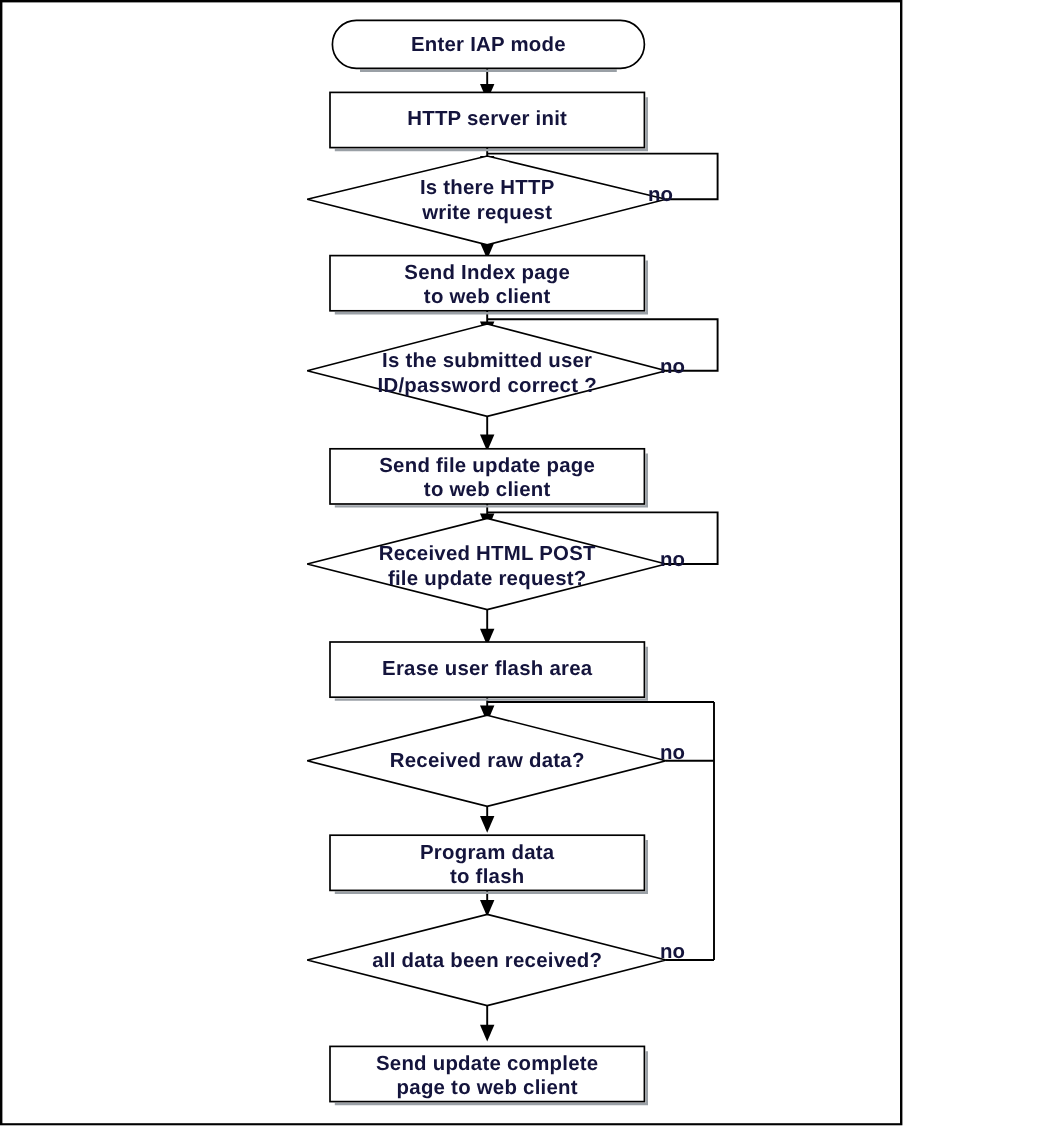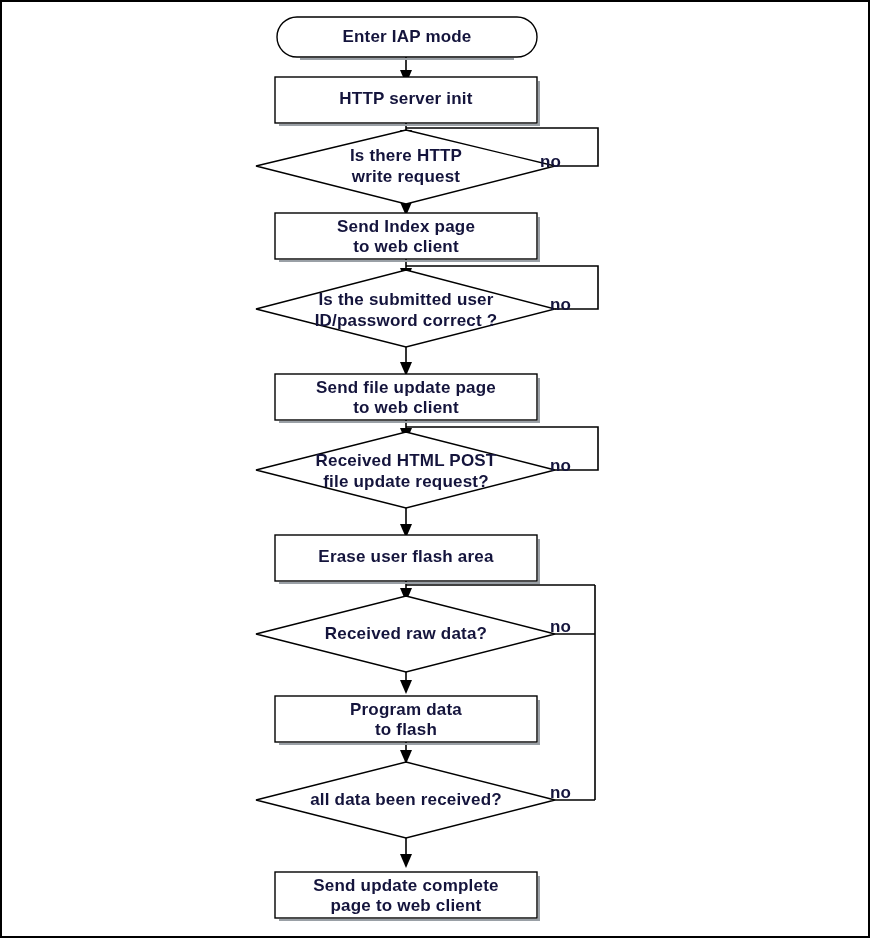--- a/index.html
+++ b/index.html
@@ -6,21 +6,21 @@
   html, body {
     margin: 0;
     padding: 0;
     background: #ffffff;
   }
   body {
     font-family: "Liberation Sans", "DejaVu Sans", sans-serif;
   }
   #canvas {
     position: relative;
-    width: 870px;
+    width: 752px;
     height: 938px;
     background: #ffffff;
     box-sizing: border-box;
     border: 2px solid #000000;
     overflow: hidden;
   }
   #flow-svg {
     position: absolute;
     left: 0;
     top: 0;

